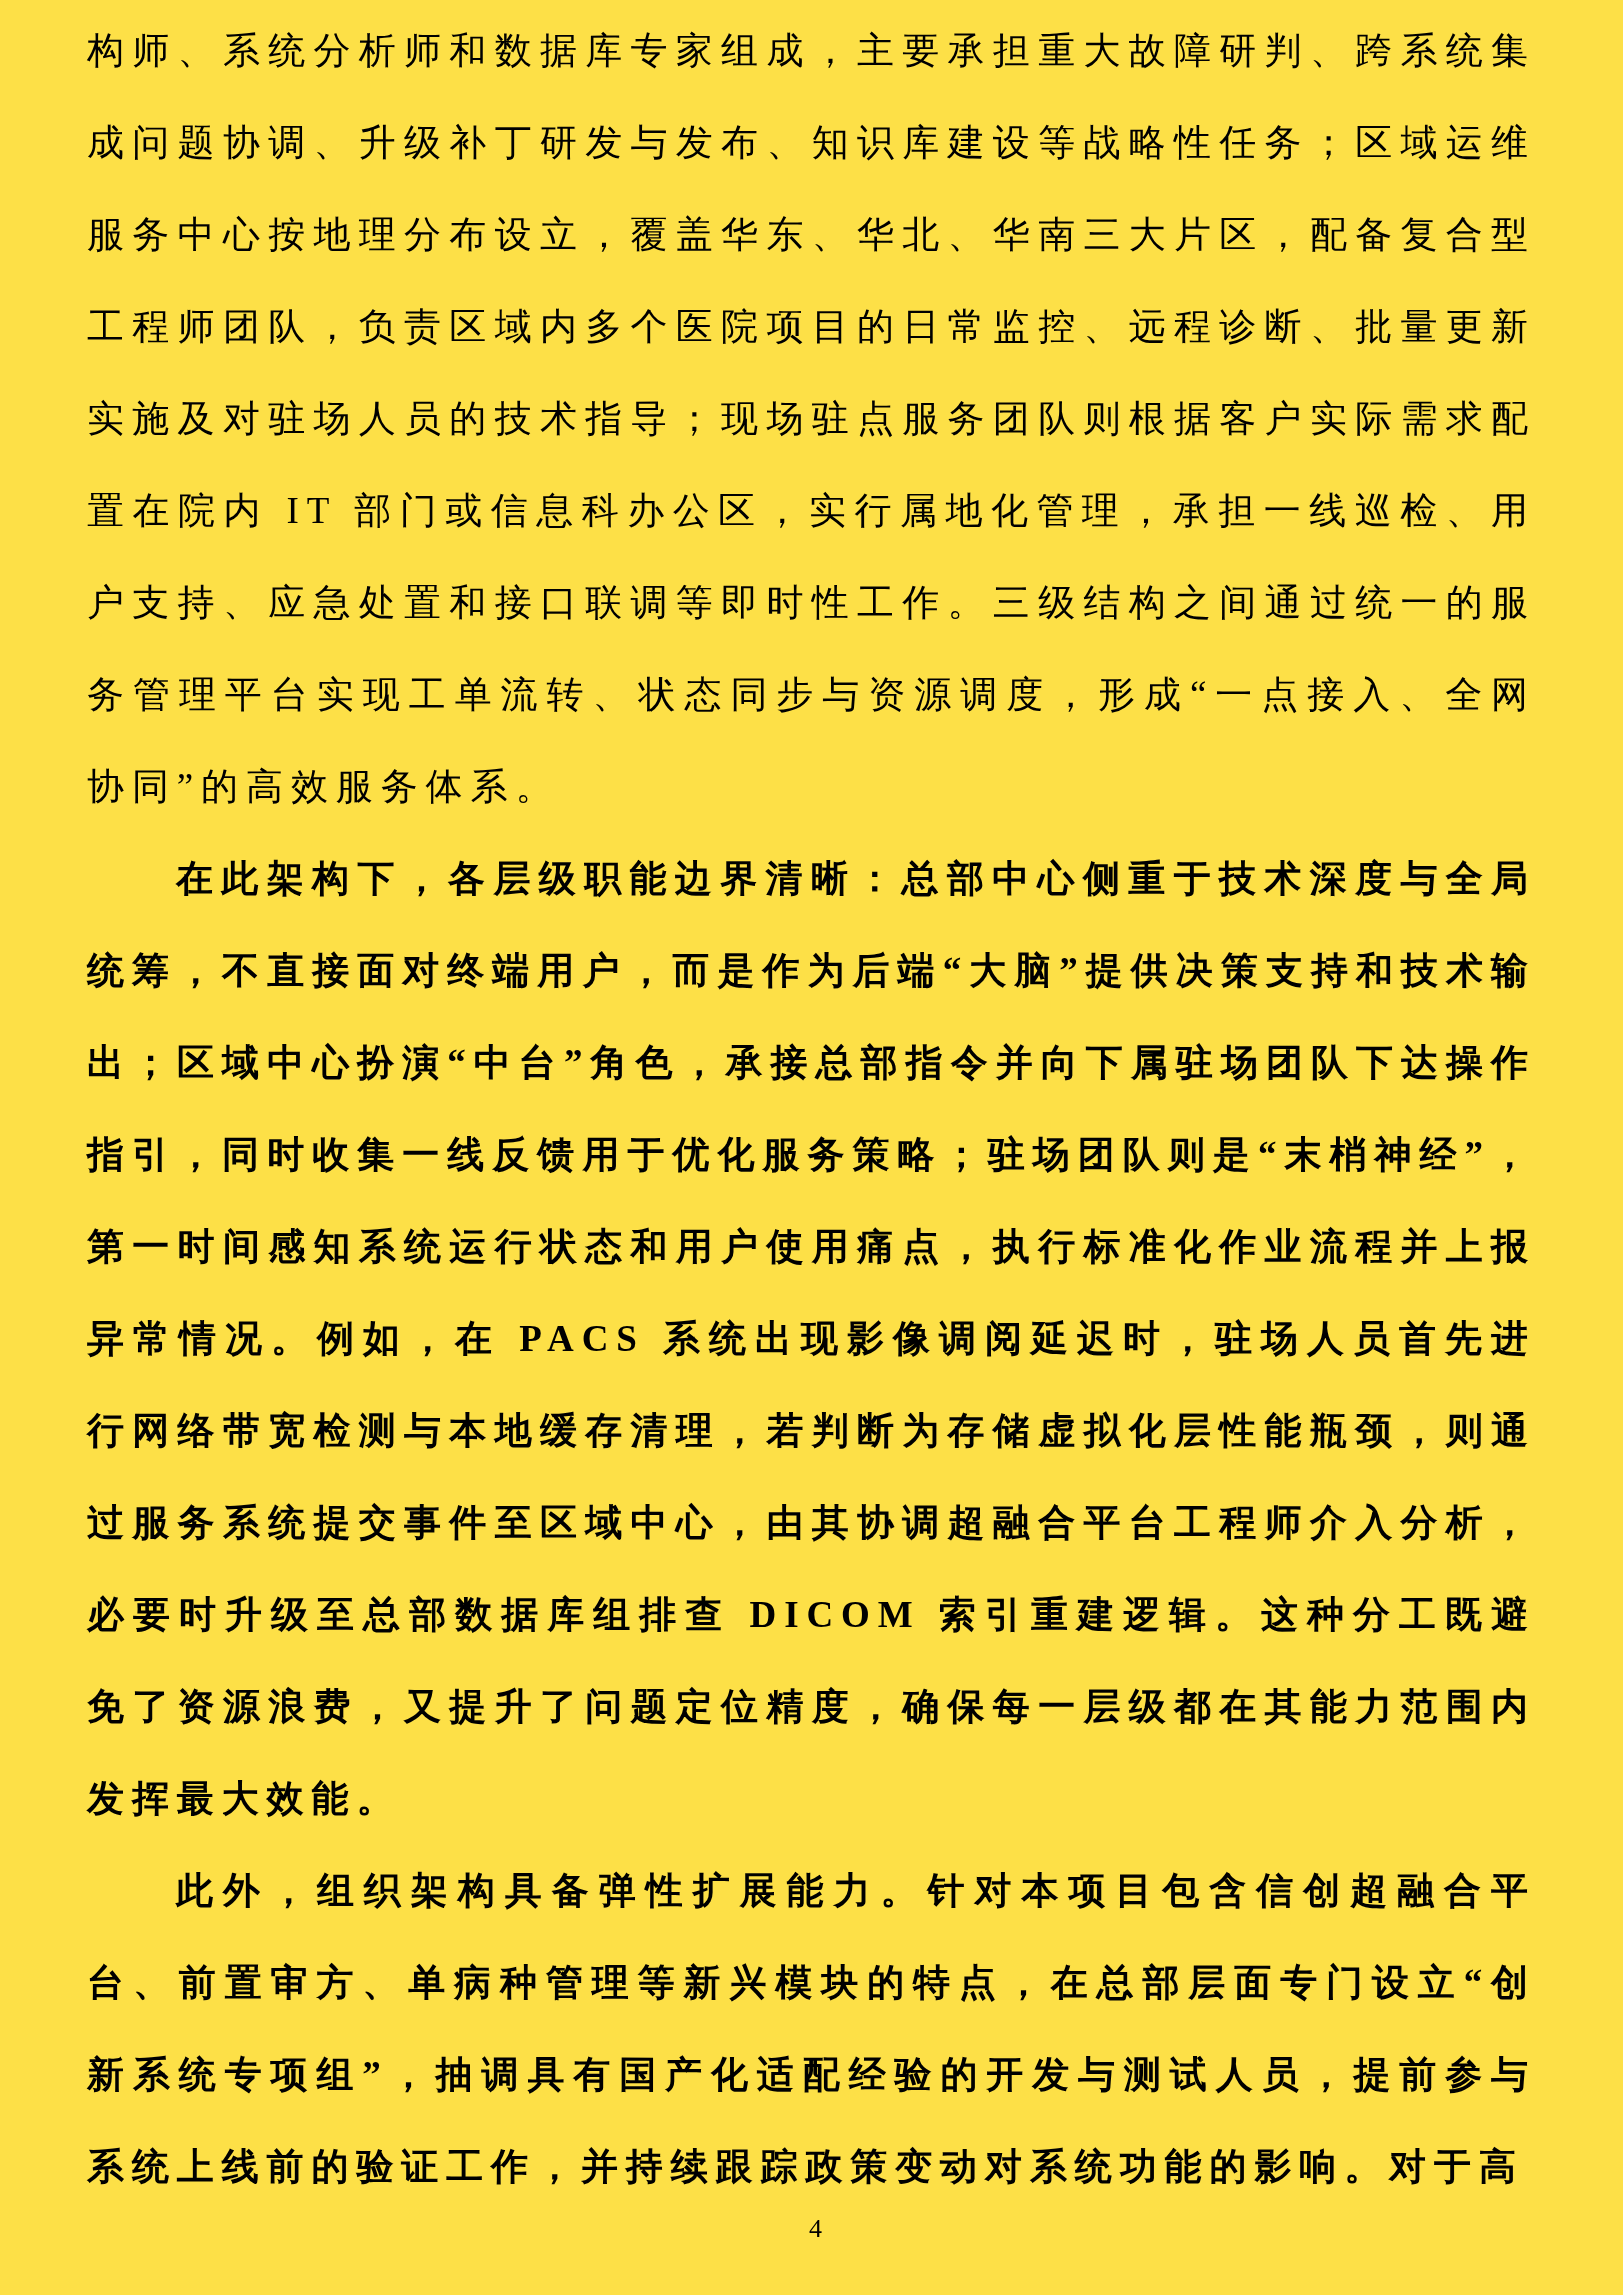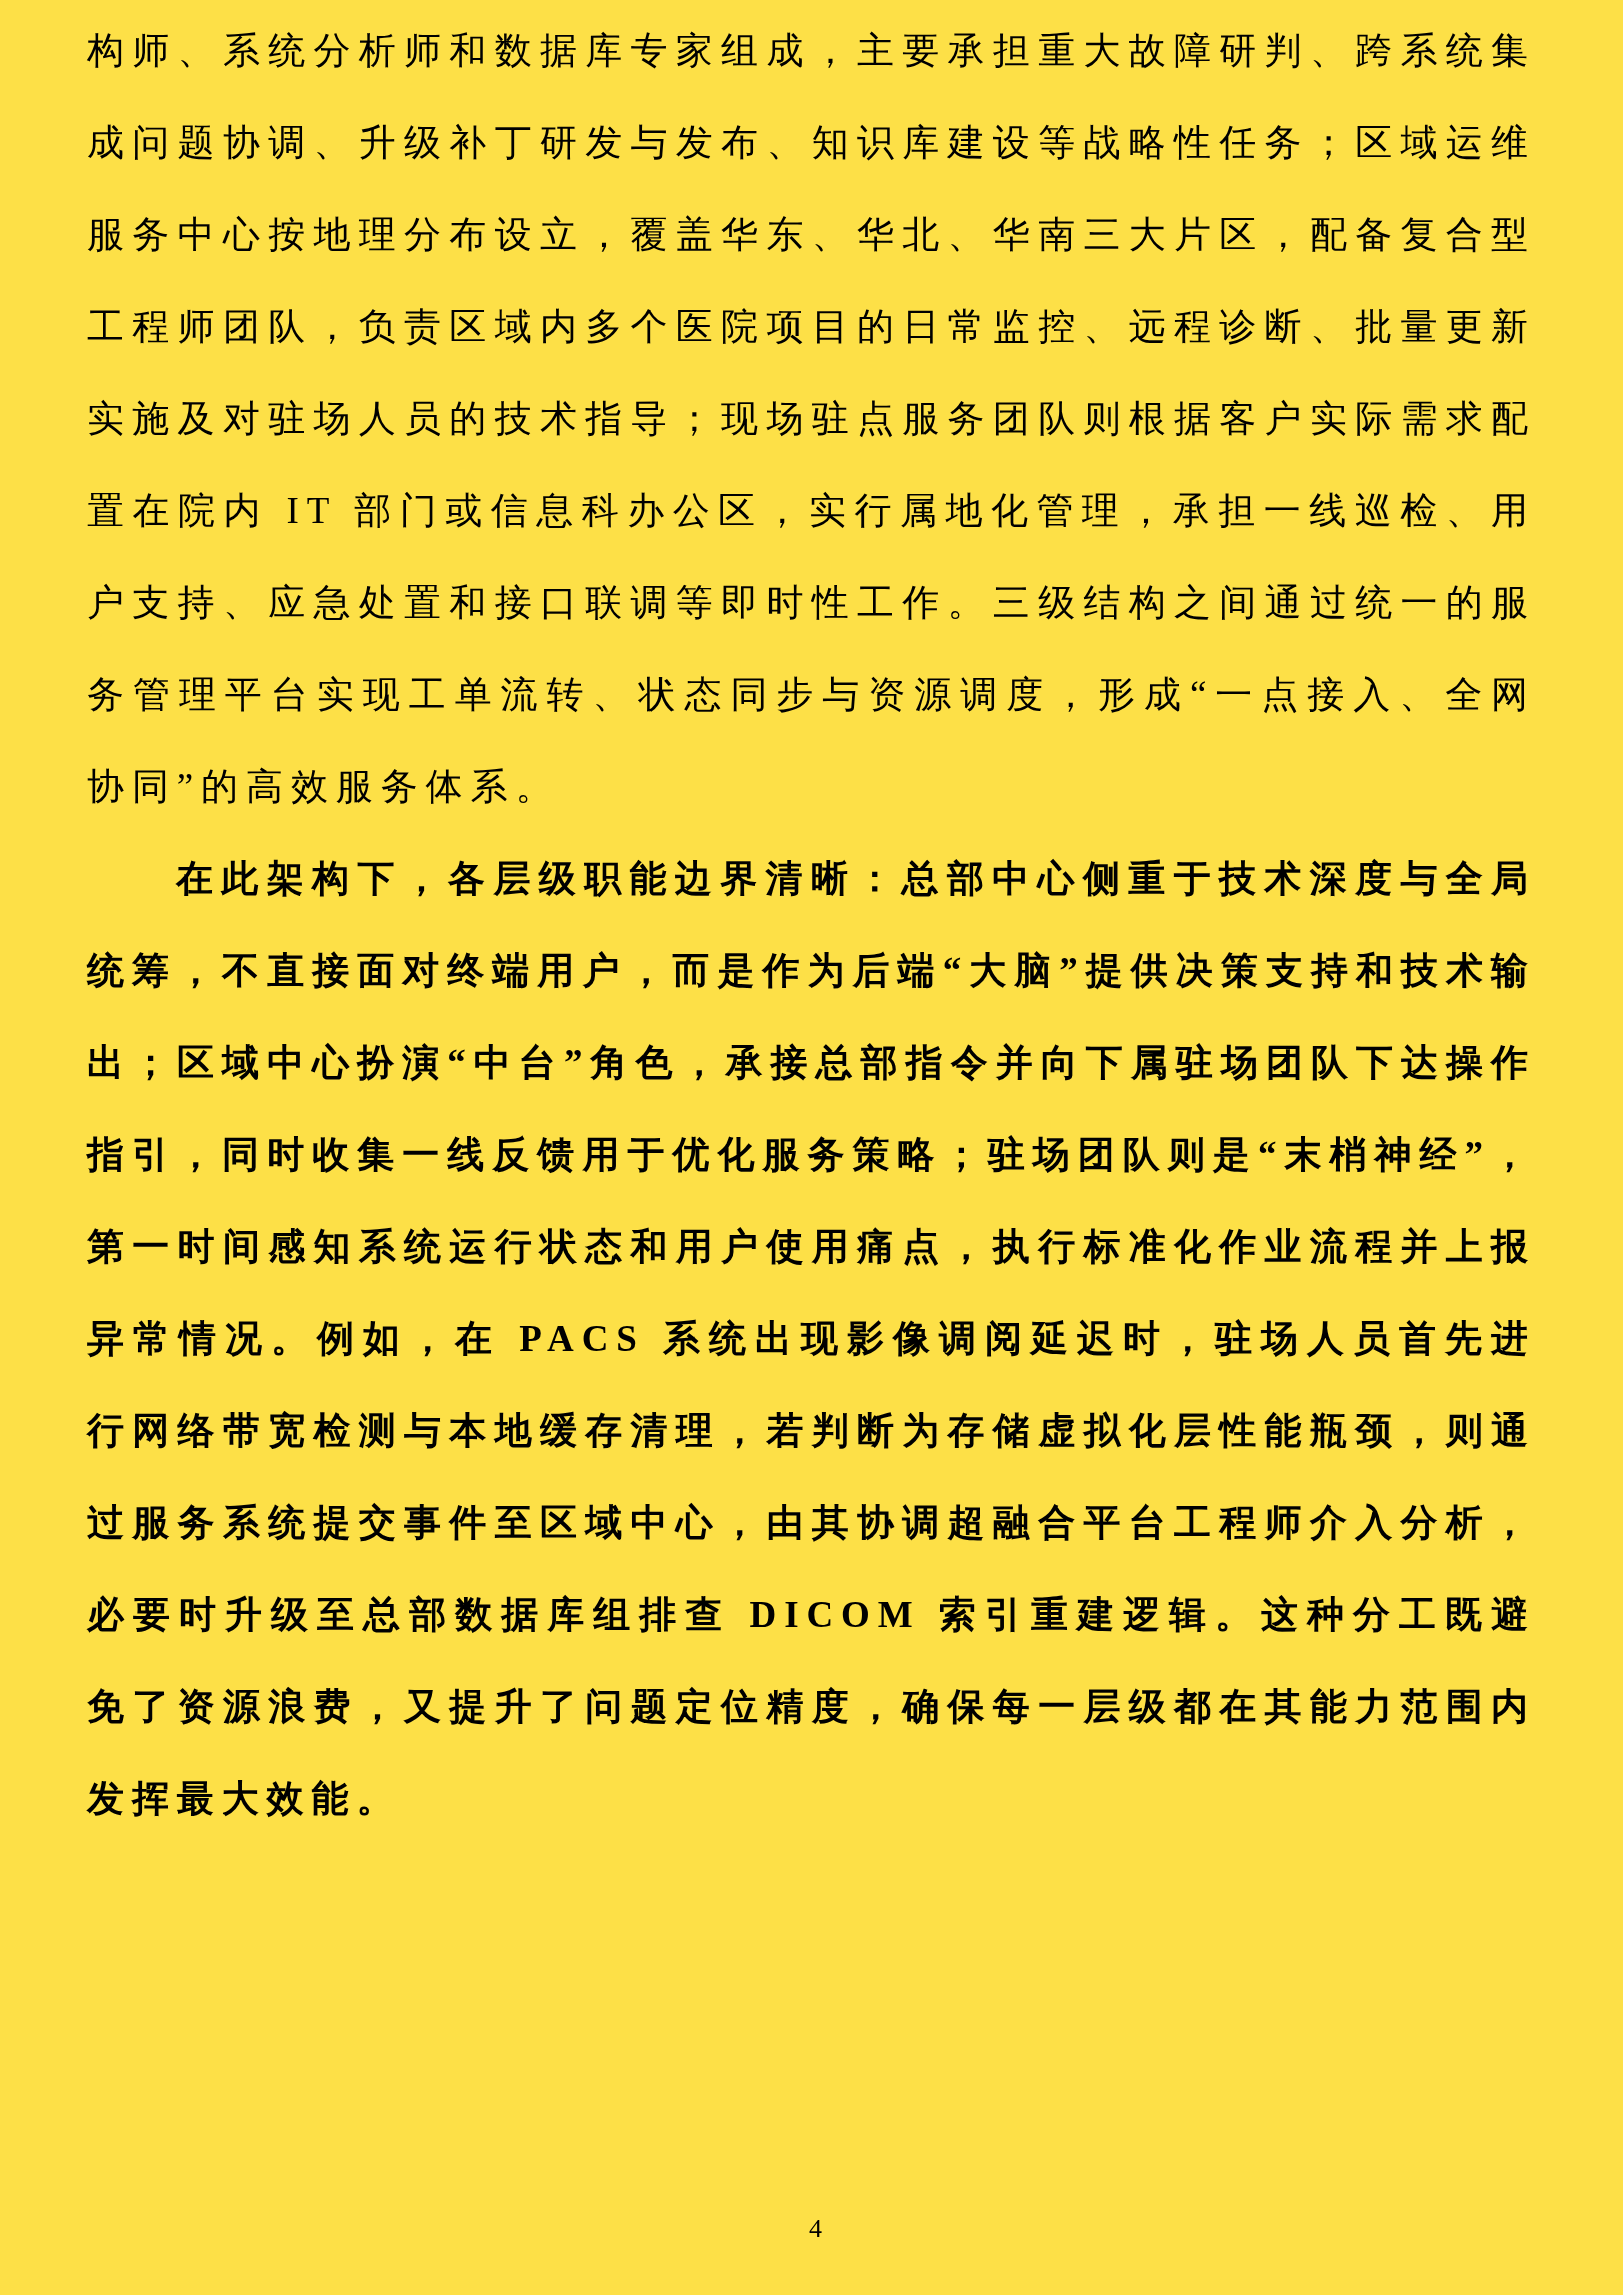--- a/index.html
+++ b/index.html
@@ -50,18 +50,19 @@
     color: #000000;
   }
 </style>
 </head>
 <body>
 
 <div class="page">
   <div class="content">
     <p class="para no-indent">构师、系统分析师和数据库专家组成，主要承担重大故障研判、跨系统集成问题协调、升级补丁研发与发布、知识库建设等战略性任务；区域运维服务中心按地理分布设立，覆盖华东、华北、华南三大片区，配备复合型工程师团队，负责区域内多个医院项目的日常监控、远程诊断、批量更新实施及对驻场人员的技术指导；现场驻点服务团队则根据客户实际需求配置在院内 IT 部门或信息科办公区，实行属地化管理，承担一线巡检、用户支持、应急处置和接口联调等即时性工作。三级结构之间通过统一的服务管理平台实现工单流转、状态同步与资源调度，形成“一点接入、全网协同”的高效服务体系。</p>
     <p class="para indent">在此架构下，各层级职能边界清晰：总部中心侧重于技术深度与全局统筹，不直接面对终端用户，而是作为后端“大脑”提供决策支持和技术输出；区域中心扮演“中台”角色，承接总部指令并向下属驻场团队下达操作指引，同时收集一线反馈用于优化服务策略；驻场团队则是“末梢神经”，第一时间感知系统运行状态和用户使用痛点，执行标准化作业流程并上报异常情况。例如，在 PACS 系统出现影像调阅延迟时，驻场人员首先进行网络带宽检测与本地缓存清理，若判断为存储虚拟化层性能瓶颈，则通过服务系统提交事件至区域中心，由其协调超融合平台工程师介入分析，必要时升级至总部数据库组排查 DICOM 索引重建逻辑。这种分工既避免了资源浪费，又提升了问题定位精度，确保每一层级都在其能力范围内发挥最大效能。</p>
+    <p class="para indent">此外，组织架构具备弹性扩展能力。针对本项目包含信创超融合平台、前置审方、单病种管理等新兴模块的特点，在总部层面专门设立“创新系统专项组”，抽调具有国产化适配经验的开发与测试人员，提前参与系统上线前的验证工作，并持续跟踪政策变动对系统功能的影响。对于高</p>
   </div>
   <div class="footer">
     <span class="page-num">4</span>
   </div>
 </div>
 
 
 </body></html>

